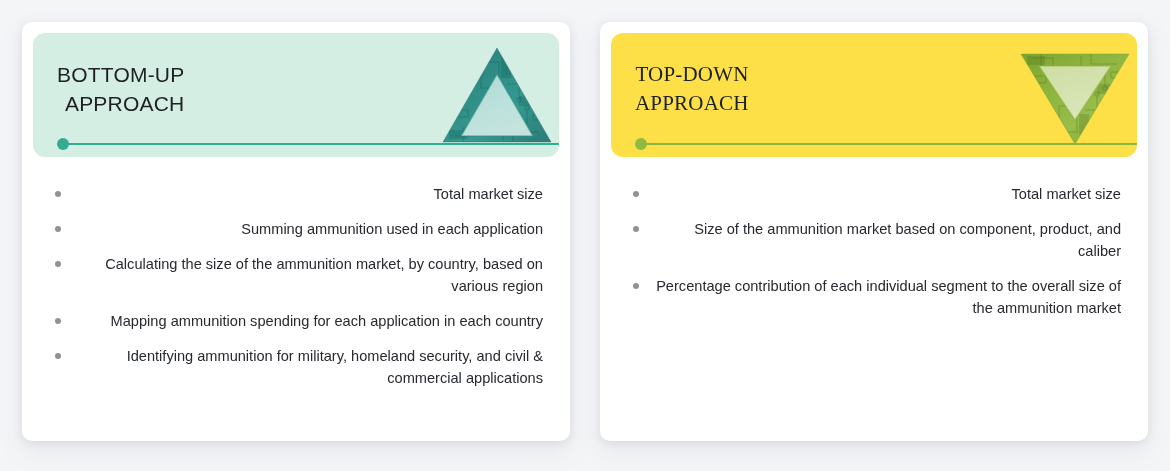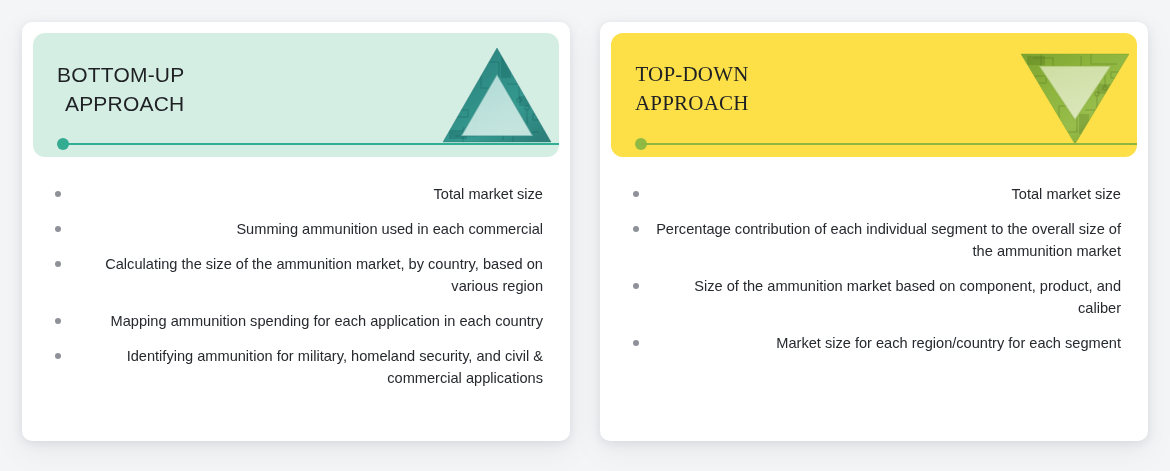--- a/index.html
+++ b/index.html
@@ -197,21 +197,21 @@
 
       <div class="rule">
         <span class="dot"></span>
         <span class="line"></span>
       </div>
     </div>
 
     <div class="card-body">
       <ul class="bullets">
         <li>Total market size</li>
-        <li>Summing ammunition used in each commercial</li>
+        <li>Summing ammunition used in each application</li>
         <li>Calculating the size of the ammunition market, by country, based on various region</li>
         <li>Mapping ammunition spending for each application in each country</li>
         <li>Identifying ammunition for military, homeland security, and civil &amp; commercial applications</li>
       </ul>
     </div>
   </div>
 
   <div class="card top-down">
 
     <div class="card-header">
@@ -270,20 +270,19 @@
 
       <div class="rule">
         <span class="dot"></span>
         <span class="line"></span>
       </div>
     </div>
 
     <div class="card-body">
       <ul class="bullets">
         <li>Total market size</li>
+        <li>Size of the ammunition market based on component, product, and caliber</li>
         <li>Percentage contribution of each individual segment to the overall size of the ammunition market</li>
-        <li>Size of the ammunition market based on component, product, and caliber</li>
-        <li>Market size for each region/country for each segment</li>
       </ul>
     </div>
   </div>
 
 </div>
 
 </body></html>

